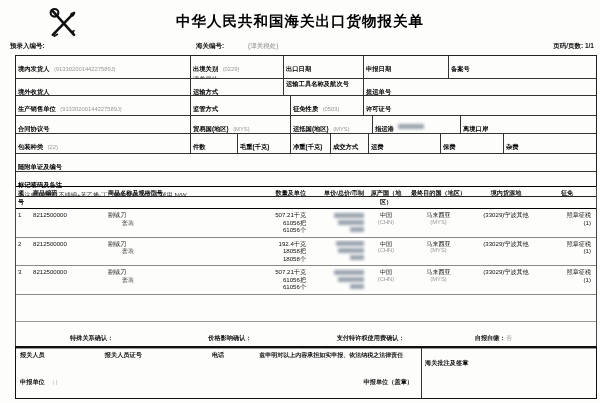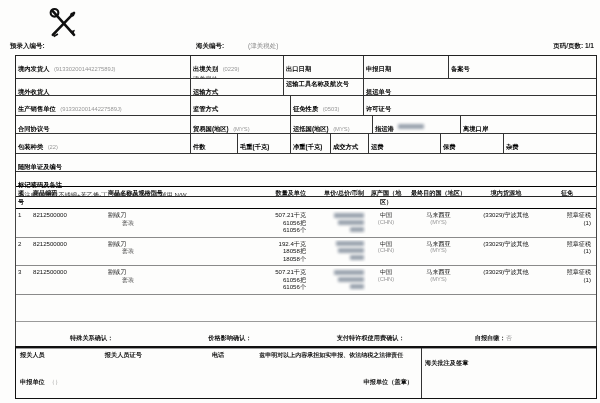--- a/index.html
+++ b/index.html
@@ -62,20 +62,21 @@
     <svg class="logo" viewBox="0 0 40 40">
       <g stroke="#111" stroke-width="3" fill="none" stroke-linecap="round">
         <path d="M8 6 L33 34"></path>
         <path d="M33 8 L8 34"></path>
       </g>
       <circle cx="10" cy="8" r="4.5" fill="none" stroke="#111" stroke-width="2.5"></circle>
       <path d="M28 30 l6 -2 l-2 6 z" fill="#111"></path>
       <path d="M12 30 l-4 4 M14 33 l-5 3" stroke="#111" stroke-width="2" fill="none"></path>
       <circle cx="31" cy="10" r="2.5" fill="#111"></circle>
     </svg>
+    <div class="title">中华人民共和国海关出口货物报关单</div>
   </div>
 
   <div class="meta">
     <span class="pre">预录入编号:</span>
     <span class="cno">海关编号:</span>
     <span class="cno-hint">(津关税处)</span>
     <span class="pg">
       <b>页码/页数:</b>
       <span>1/1</span>
     </span>

